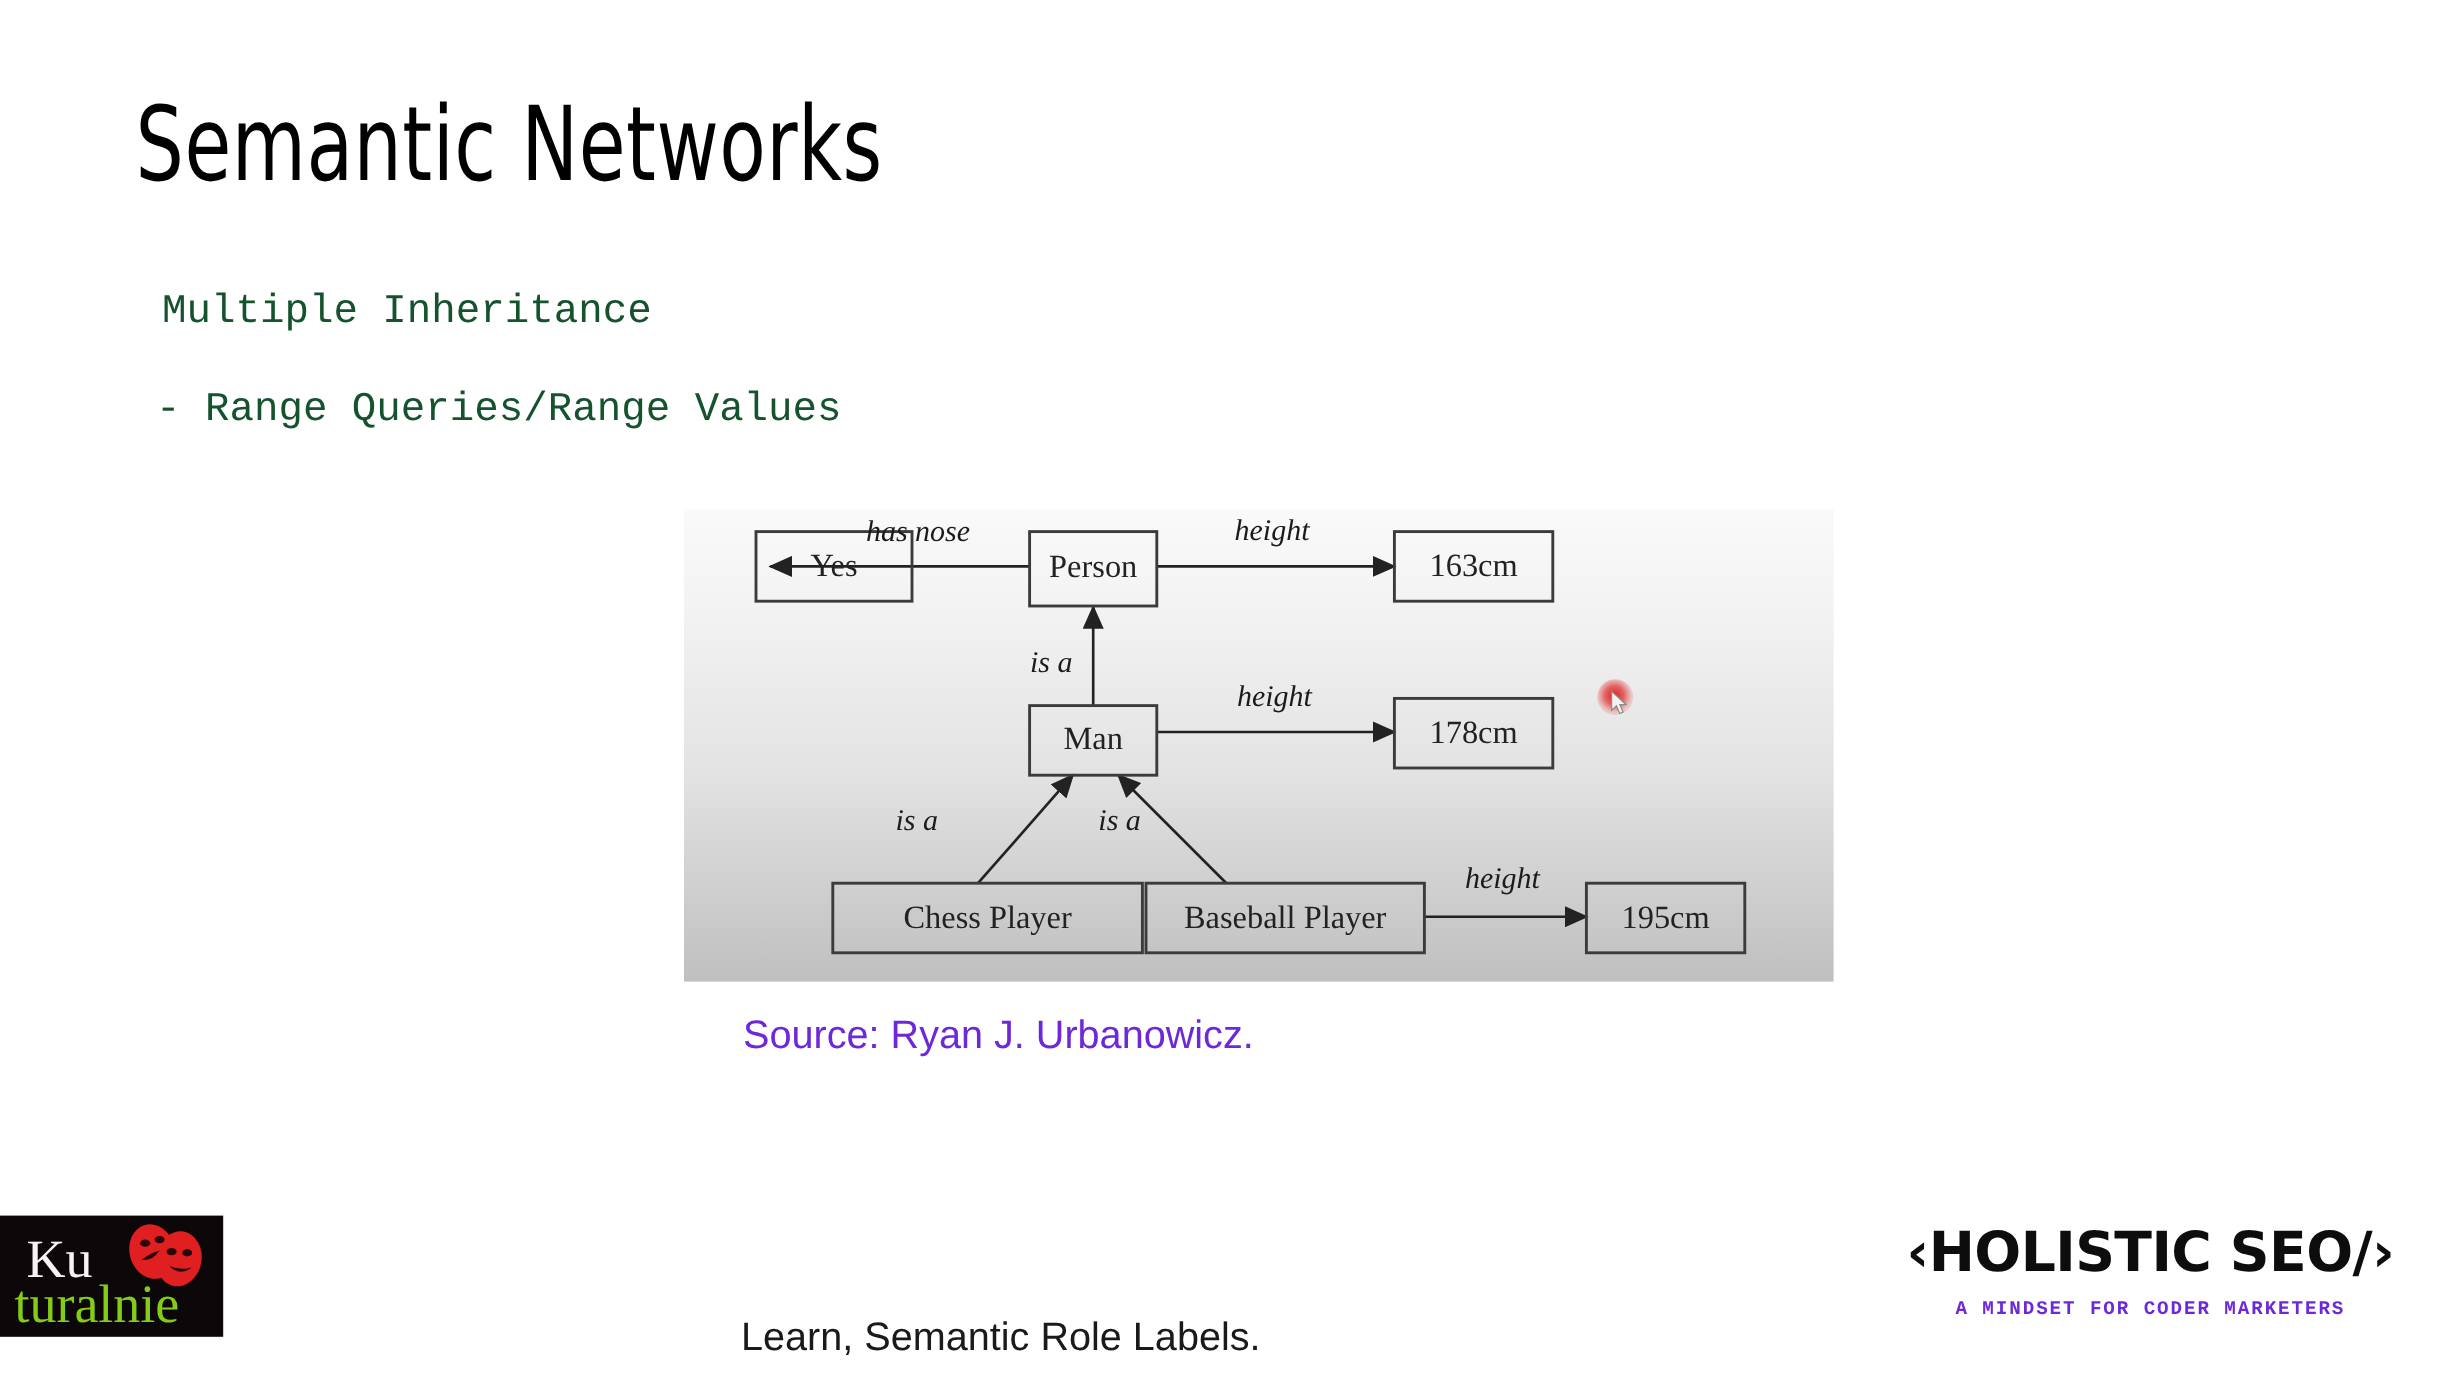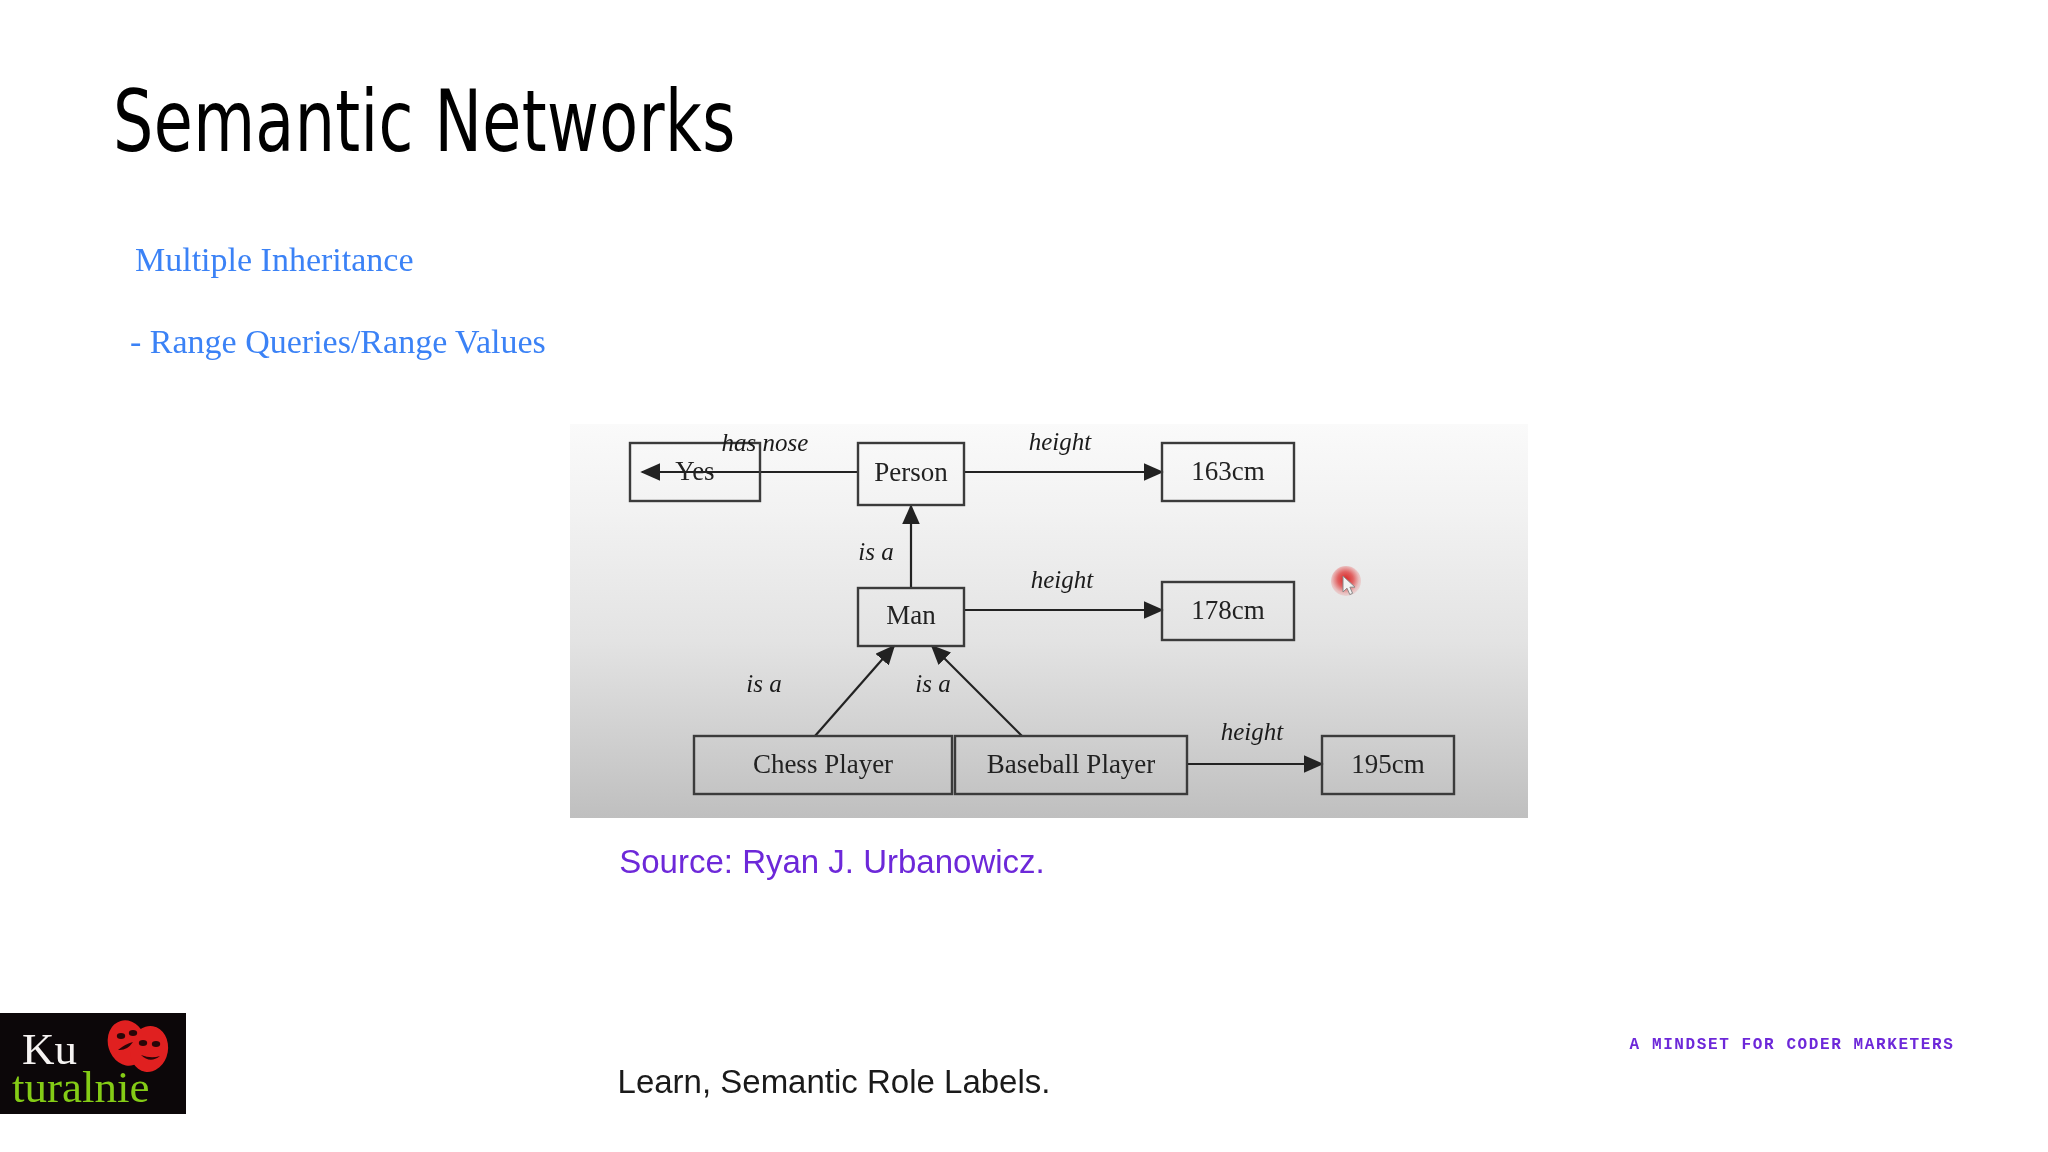--- a/index.html
+++ b/index.html
@@ -28,22 +28,22 @@
     color: #000000;
     line-height: 1;
     transform: scaleX(0.82);
     transform-origin: left top;
     white-space: nowrap;
   }
 
   
   .body-line {
     position: absolute;
-    color: #3b82f6;
-    font-family: Liberation Serif, serif;
+    color: #14532d;
+    font-family: Liberation Mono, monospace;
     font-size: 34px;
     font-weight: 400;
     line-height: 1.2;
     white-space: nowrap;
   }
   .body-line-1 { left: 135px; top: 240px; }
   .body-line-2 { left: 130px; top: 322px; }
 
   
   .figure {
@@ -100,21 +100,21 @@
     position: absolute;
     left: 0;
     top: 1063px;
     width: 2048px;
     text-align: center;
     font-family: "Liberation Sans", sans-serif;
     font-size: 33px;
     color: #1a1a1a;
     white-space: nowrap;
   }
-  .bottom-caption .inner { display: inline-block; transform: translateX(-190px); }
+  .bottom-caption .inner { display: inline-block; transform: translateX(-190px); margin-top: 32px; }
 
   
   .logo-left {
     position: absolute;
     left: 0;
     top: 1013px;
     width: 186px;
     height: 101px;
     background: #0c0709;
     overflow: hidden;
@@ -295,20 +295,21 @@
       <ellipse cx="56" cy="25" rx="4.2" ry="3"></ellipse>
       <path d="M41 36 q9 9 19 1 q-9 3 -19 -1 z"></path>
     </g>
   </svg>
   <div class="ku">Ku</div>
   <div class="turalnie">turalnie</div>
   <div class="oseo">O SEO</div>
 </div>
 
 <div class="logo-right">
+  <div class="wordmark">‹HOLISTIC SEO/›</div>
   <div class="tagline">A MINDSET FOR CODER MARKETERS</div>
 </div>
 
 <div class="click-marker">
   <div class="halo"></div>
   <svg class="arrow" width="16" height="22" viewBox="0 0 16 22">
     <path d="M1,1 L1,17 L5,13.2 L7.8,19.6 L10.6,18.3 L7.9,12.2 L13,12.1 Z" fill="#f2f2f2" stroke="#8a8a8a" stroke-width="1"></path>
   </svg>
 </div>
 

